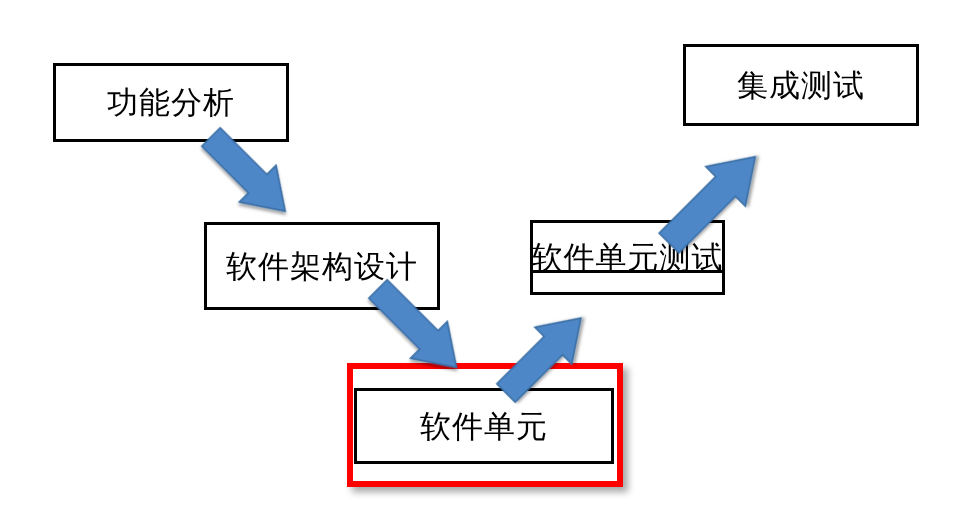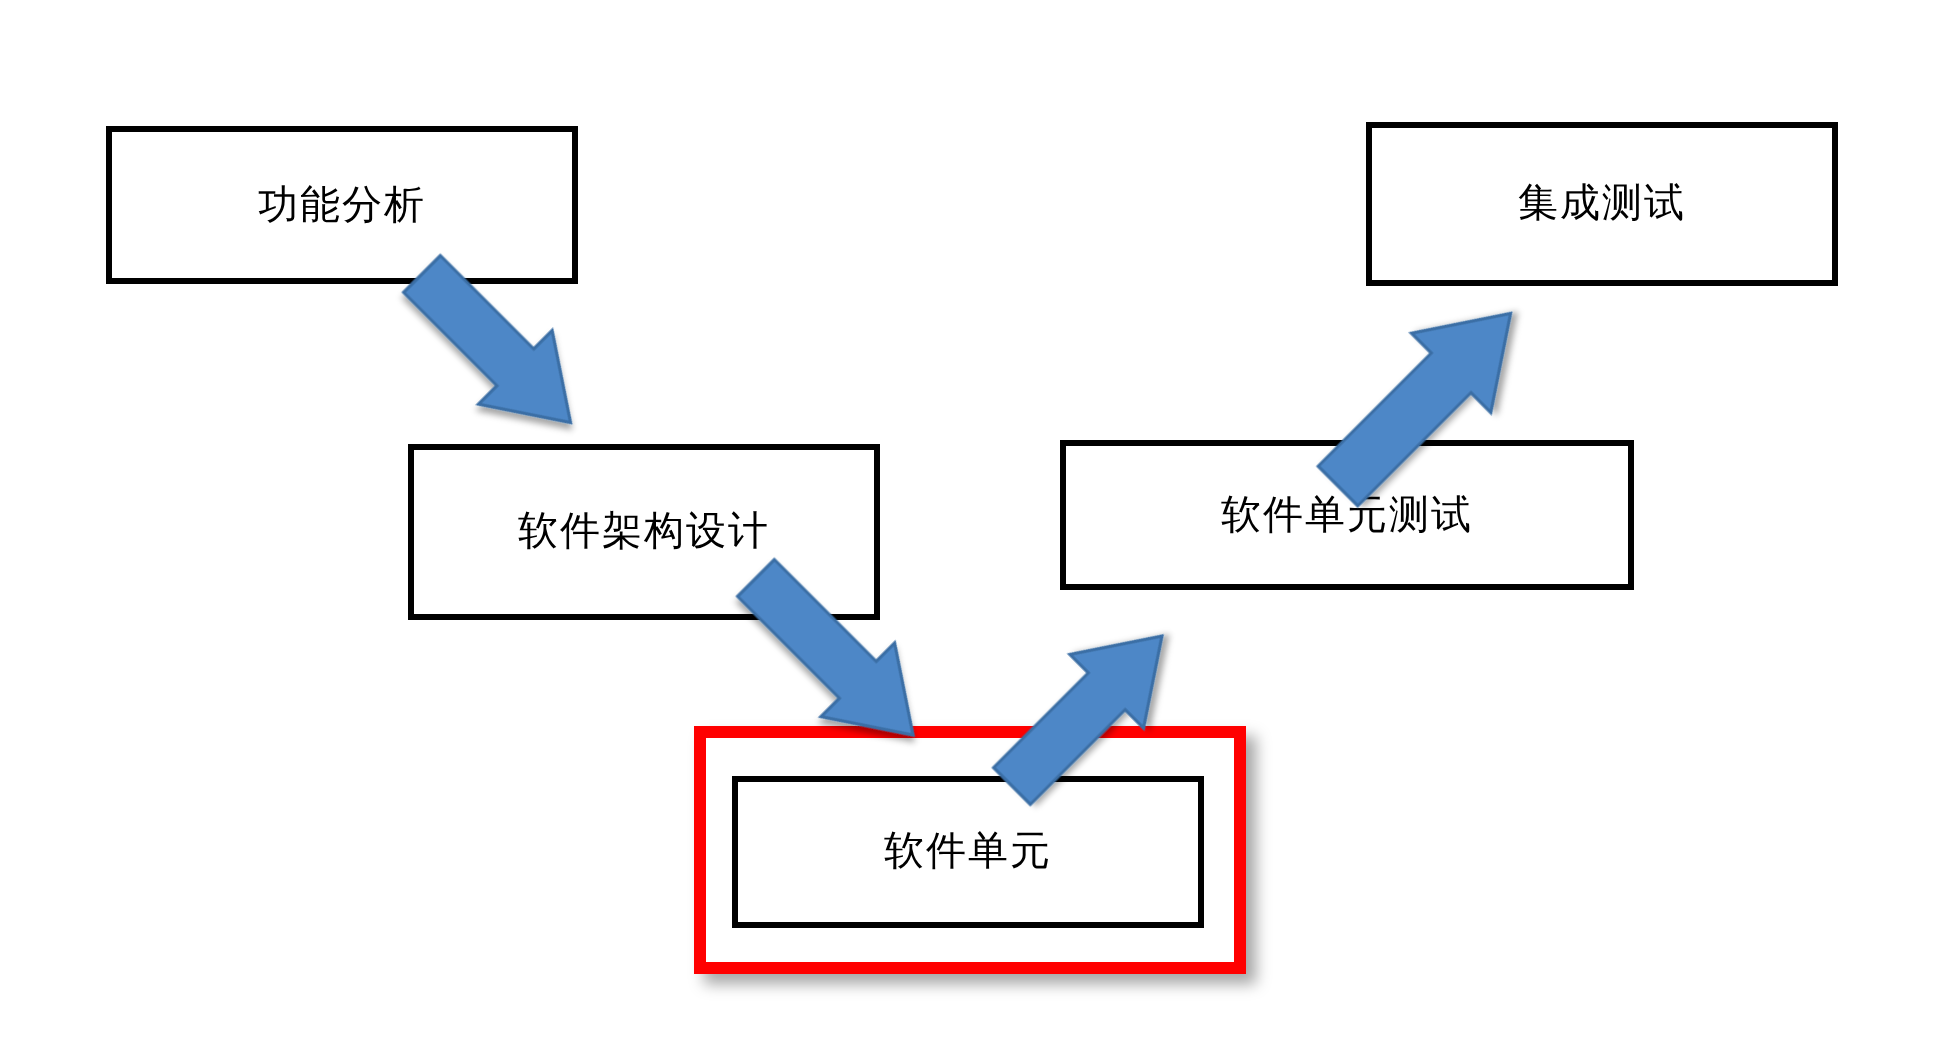--- a/index.html
+++ b/index.html
@@ -22,21 +22,21 @@
     box-sizing: border-box;
     background: #ffffff;
     border: 3px solid #000000;
     display: flex;
     align-items: center;
     justify-content: center;
     z-index: 3;
   }
   .node-label {
     font-family: "Liberation Serif", "DejaVu Serif", serif;
-    font-size: 20px;
+    font-size: 31px;
     line-height: 1;
     color: #000000;
     letter-spacing: 1px;
     white-space: nowrap;
   }
   
   .highlight-rect {
     position: absolute;
     box-sizing: border-box;
     background: #ffffff;
@@ -63,29 +63,29 @@
   <div class="highlight-rect" id="highlight-rect" style="left: 347px; top: 363px; width: 276px; height: 124px; border-color: rgb(255, 0, 0);"></div>
 
   <div class="node-box" id="node-0" style="left: 53px; top: 63px; width: 236px; height: 79px; border-color: rgb(0, 0, 0);">
     <span class="node-label">功能分析</span>
   </div>
 
   <div class="node-box" id="node-1" style="left: 204px; top: 222px; width: 236px; height: 88px; border-color: rgb(0, 0, 0);">
     <span class="node-label">软件架构设计</span>
   </div>
 
-  <div class="node-box" id="node-2" style="left: 366px; top: 388px; width: 236px; height: 76px; border-color: rgb(0, 0, 0);">
+  <div class="node-box" id="node-2" style="left: 354px; top: 388px; width: 260px; height: 76px; border-color: rgb(0, 0, 0);">
     <span class="node-label">软件单元</span>
   </div>
 
-  <div class="node-box" id="node-3" style="left: 530px; top: 220px; width: 287px; height: 75px; border-color: rgb(0, 0, 0);">
+  <div class="node-box" id="node-3" style="left: 530px; top: 220px; width: 195px; height: 75px; border-color: rgb(0, 0, 0); text-decoration: underline;">
     <span class="node-label">软件单元测试</span>
   </div>
 
-  <div class="node-box" id="node-4" style="left: 683px; top: 61px; width: 236px; height: 82px; border-color: rgb(0, 0, 0);">
+  <div class="node-box" id="node-4" style="left: 683px; top: 44px; width: 236px; height: 82px; border-color: rgb(0, 0, 0);">
     <span class="node-label">集成测试</span>
   </div>
 
   <div class="arrow-layer">
     <svg width="978" height="524" viewBox="0 0 978 524" xmlns="http://www.w3.org/2000/svg">
       <defs>
         <filter id="arrowShadow" x="-30%" y="-30%" width="180%" height="180%">
           <feDropShadow dx="2" dy="2" stdDeviation="1.6" flood-color="#000000" flood-opacity="0.35"></feDropShadow>
         </filter>
       </defs>

